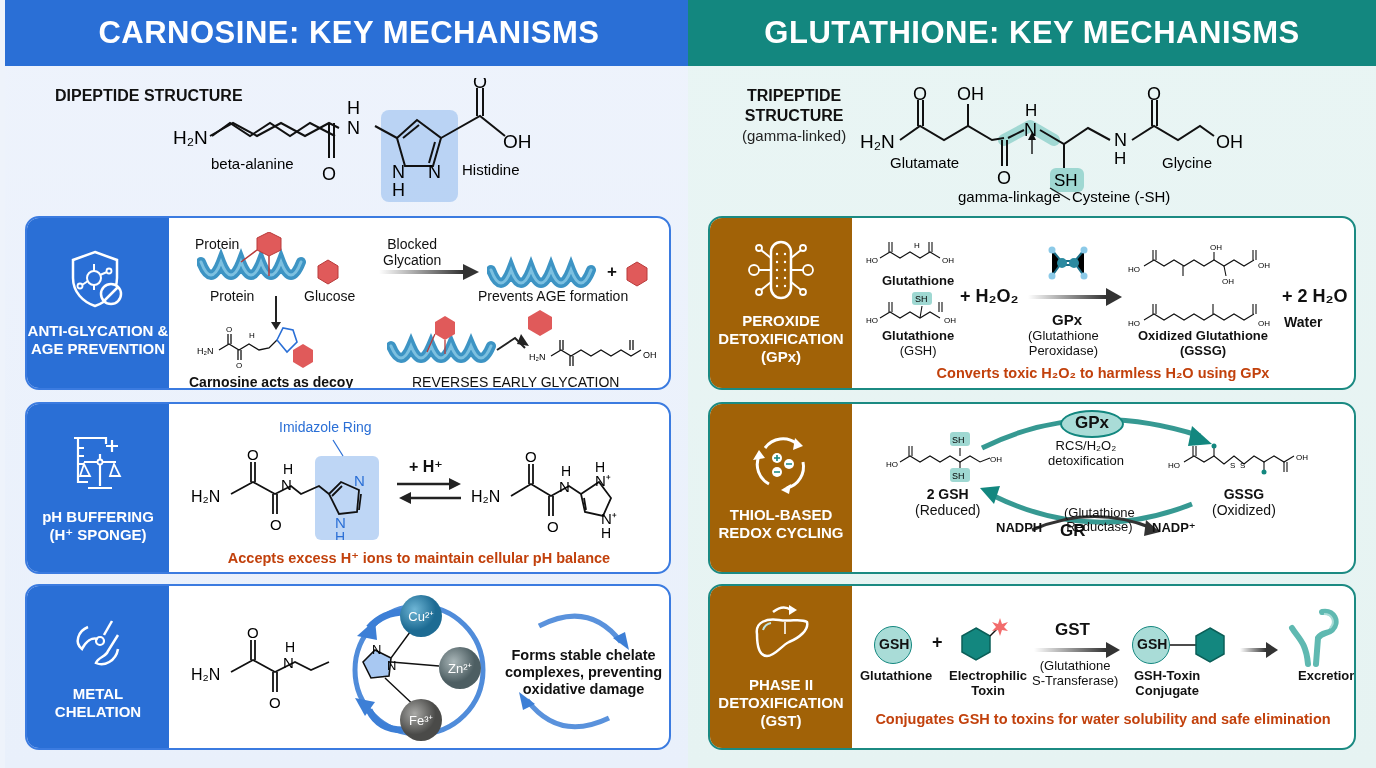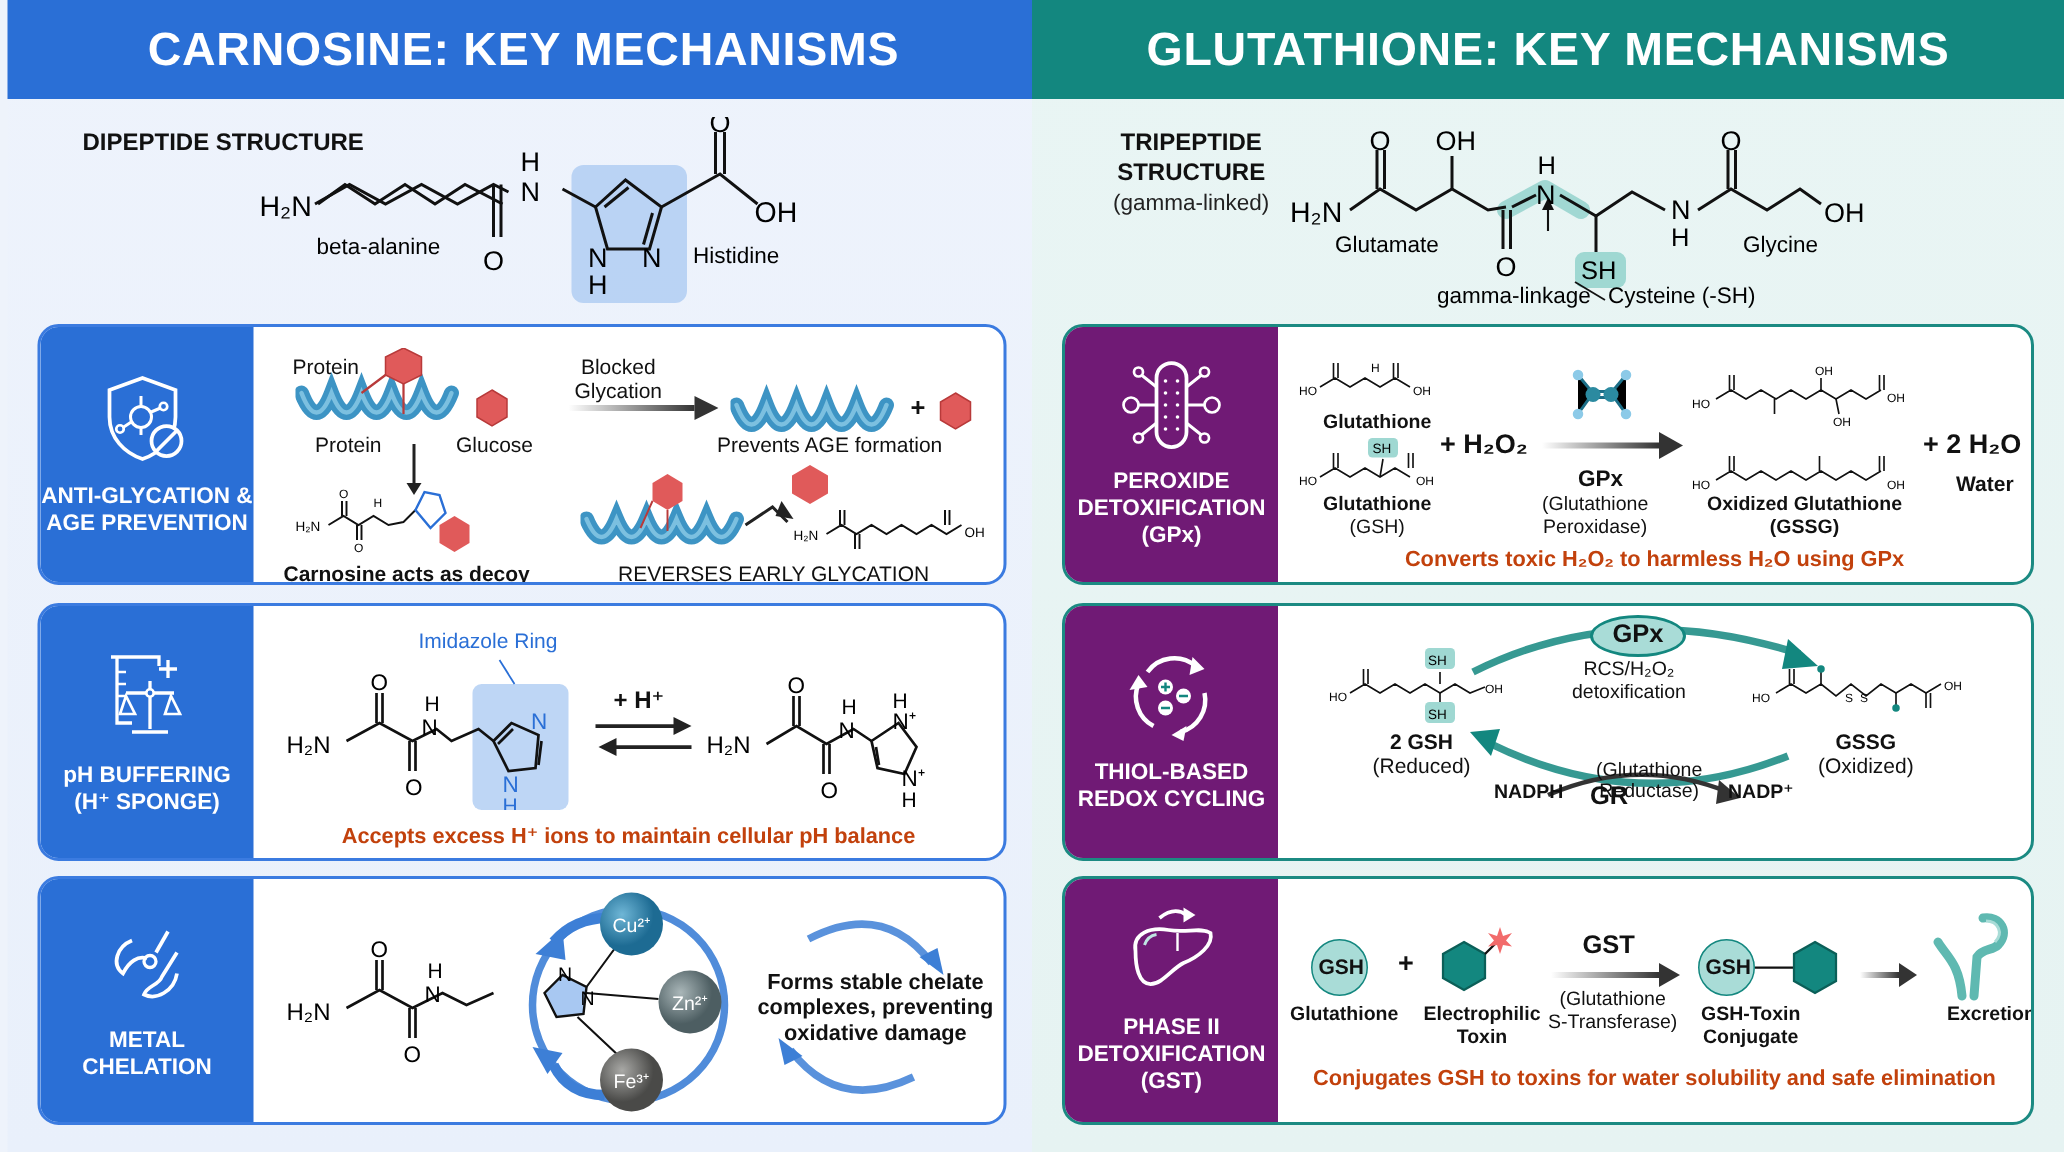--- a/index.html
+++ b/index.html
@@ -13,21 +13,21 @@
   .right .banner { background: #13877f; }
   .struct-title { position: absolute; font-weight: 700; font-size: 16px; line-height: 20px; color: #111; text-align: center; }
   .struct-sub { font-weight: 400; font-size: 15px; color: #222; }
   .mol { position: absolute; }
   .mol text { font-family: "Liberation Sans", sans-serif; }
   .card { position: absolute; background: #fff; border-radius: 14px; overflow: hidden; }
   .left .card { border: 2px solid #3b7be0; left: 20px; width: 646px; }
   .right .card { border: 2px solid #1b8a82; left: 20px; width: 648px; }
   .card .side { position: absolute; left: 0; top: 0; bottom: 0; width: 142px; display: flex; flex-direction: column; align-items: center; justify-content: center; color: #fff; text-align: center; font-weight: 700; font-size: 15px; line-height: 18px; }
   .left .card .side { background: #2a6fd6; }
-  .right .card .side { background: #701a75; }
+  .right .card .side { background: #a16207; }
   .side svg { margin-bottom: 12px; }
   .content { position: absolute; left: 142px; top: 0; right: 0; bottom: 0; }
   .lbl { position: absolute; font-size: 14px; font-weight: 700; color: #111; white-space: nowrap; text-align: center; }
   .lbl.n { font-weight: 400; }
   .lbl.big { font-size: 18px; }
   .lbl.blue { color: #2a6fd6; font-weight: 400; }
   .caption { position: absolute; left: 0; right: 0; text-align: center; font-size: 14.5px; font-weight: 700; color: #c2410c; }
 </style>
 </head>
 <body>
@@ -435,21 +435,21 @@
             <path d="M25,18 L25,8 M28,18 L28,8 M85,18 L85,8 M125,18 L125,8 M128,18 L128,8"></path>
           </g>
         <text x="0" y="30" font-size="8" font-family="Liberation Sans, sans-serif">HO</text>
           <text x="130" y="30" font-size="8" font-family="Liberation Sans, sans-serif">OH</text>
       </svg>
       <div class="lbl" style="left:286px; top:110px; font-size:13px; line-height:15px;">
         <div>Oxidized Glutathione</div>
         <div>(GSSG)</div>
       </div>
       <div class="lbl big" style="left:430px; top:68px;">+ 2 H₂O</div>
-      <div class="lbl" style="left:452px; top:96px; font-size:14px;">Water</div>
+      <div class="lbl" style="left:432px; top:96px; font-size:14px;">Water</div>
       <div class="caption" style="top:147px;">Converts toxic H₂O₂ to harmless H₂O using GPx</div>
     </div>
   </div>
 
   <div class="card" style="top:402px; height:172px;">
     <div class="side">
       <svg width="60" height="60" viewBox="0 0 60 60">
         <path d="M14,14 A22,22 0 0 1 46,10" fill="none" stroke="#fff" stroke-width="3"></path>
           <polygon points="44,4 52,12 42,16" fill="#fff"></polygon>
         <path d="M52,28 A22,22 0 0 1 36,54" fill="none" stroke="#fff" stroke-width="3"></path>

